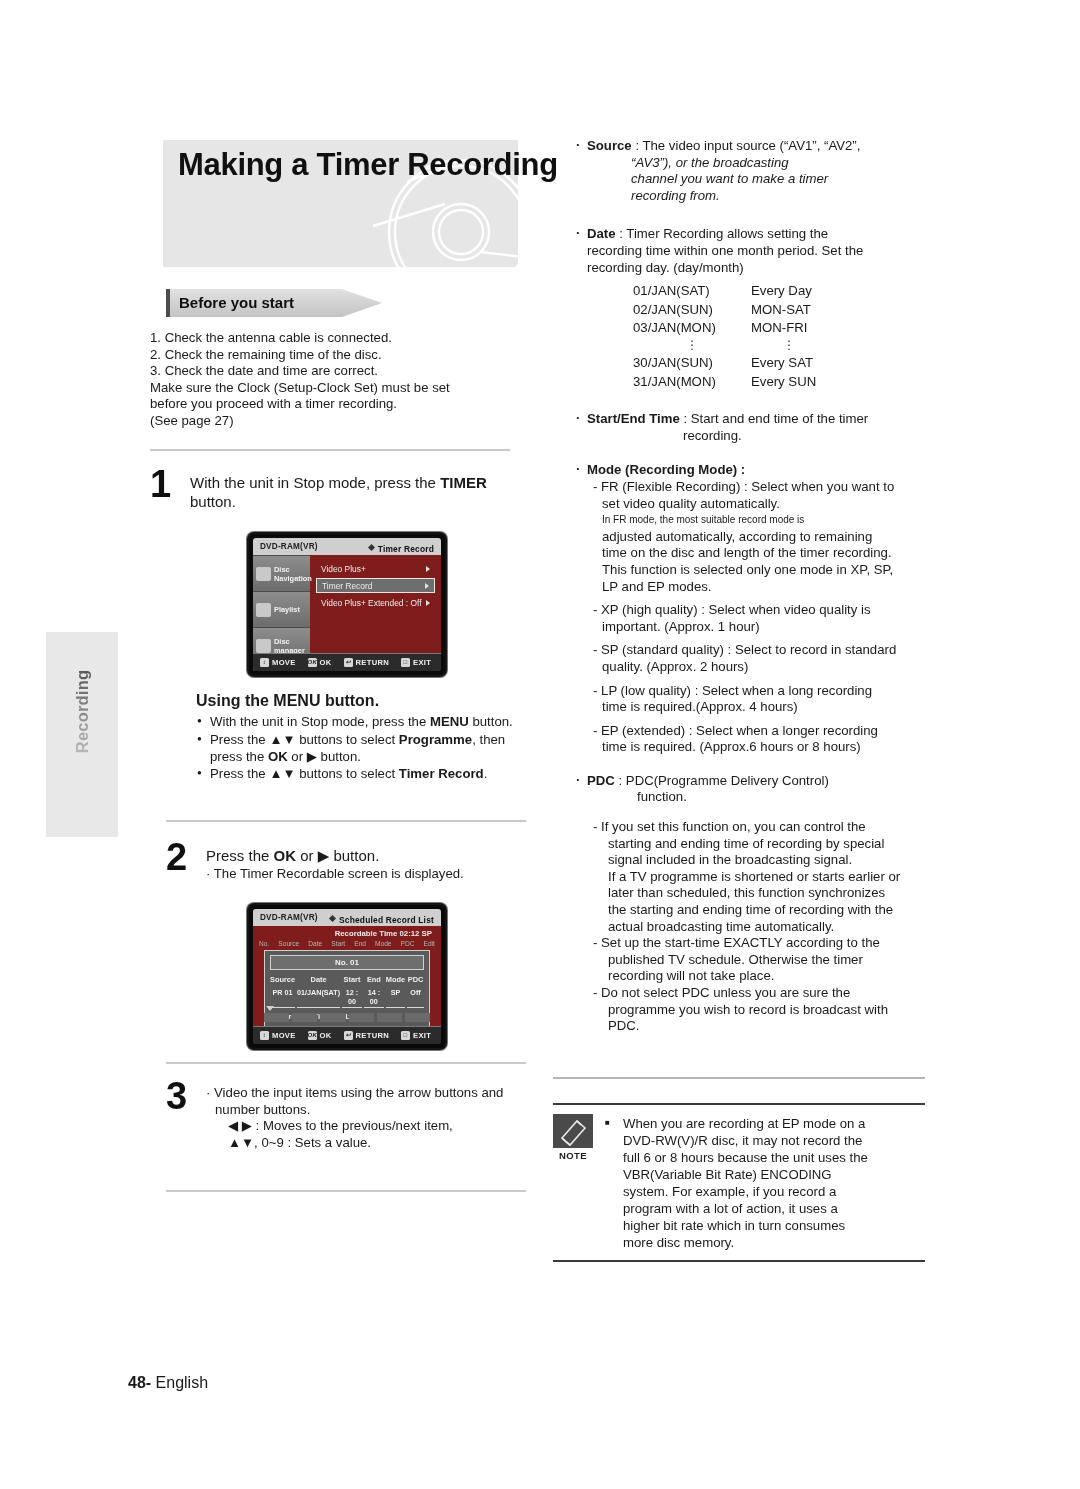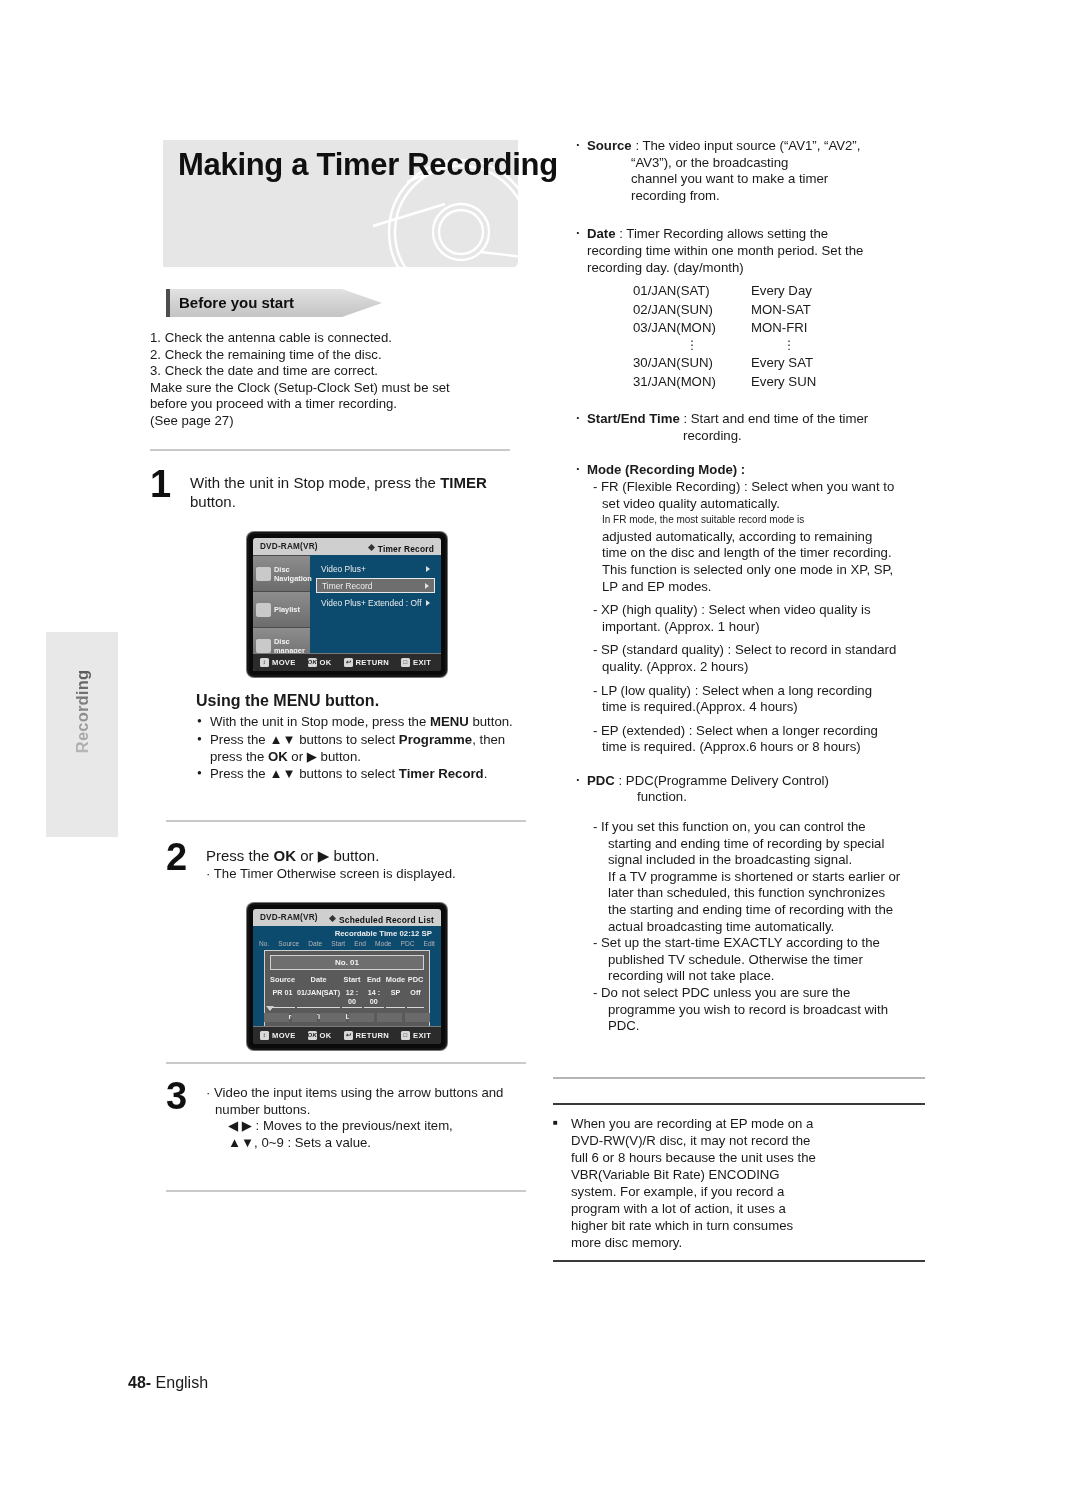--- a/index.html
+++ b/index.html
@@ -175,21 +175,21 @@
     background: #0a0a0a;
     border-radius: 7px;
     border: 2px solid #151515;
     box-shadow: 0 0 0 1px #777;
     overflow: hidden;
     font-family: "Liberation Sans", sans-serif;
   }
   .osd-inner {
     position: absolute;
     left: 4px; right: 4px; top: 4px; bottom: 4px;
-    background: #0c4a6e;
+    background: #7f1d1d;
     border-radius: 3px;
     overflow: hidden;
   }
   .osd-titlebar {
     height: 17px;
     background: #cfcfcf;
     display: flex;
     align-items: center;
     justify-content: space-between;
     padding: 0 7px;
@@ -388,21 +388,21 @@
     font-size: 13.2px;
     line-height: 16.6px;
   }
   .hang:before {
     content: "\00B7";
     position: absolute;
     left: 1px;
     top: -1px;
     font-weight: bold;
   }
-  .indent-3 { padding-left: 56px; }
+  .indent-3 { padding-left: 56px; font-style: italic; }
   .indent-4 { padding-left: 66px; }
 
   .date-table {
     margin-left: 58px;
     font-size: 13.2px;
     line-height: 18.4px;
   }
   .date-row { display: flex; }
   .date-row .c1 { width: 118px; }
   .vdots {
@@ -579,21 +579,21 @@
     <li><span>Press the </span><b>▲▼</b><span> buttons to select </span><b>Programme</b><span>, then press the </span><b>OK</b><span> or  ▶ button.</span></li>
     <li><span>Press the </span><b>▲▼</b><span> buttons to select </span><b>Timer Record</b><span>.</span></li>
   </ul>
 </div>
 
 <div class="rule" style="position:absolute; left:166px; top:820px; width:360px;"></div>
 
 <div class="step" style="position:absolute; left:166px; top:846px; width:360px;">
   <div class="step-num">2</div>
   <p class="step-title"><span>Press the </span><b>OK</b><span> or </span><span>▶</span><span> button.</span></p>
-  <p class="step-sub">· The Timer Otherwise screen is displayed.</p>
+  <p class="step-sub">· The Timer Recordable screen is displayed.</p>
 </div>
 
 <div class="osd" style="left:247px; top:903px; width:196px; height:143px;">
   <div class="osd-inner">
     <div class="osd-titlebar">
       <span class="osd-disc-label">DVD-RAM(VR)</span>
       <span><i class="osd-diamond"></i><span class="osd-screen-title">Scheduled Record List</span></span>
     </div>
     <div class="osd-body">
       <div class="sched-top">Recordable Time 02:12 SP</div>
@@ -756,20 +756,32 @@
   <div style="padding-left:18px;font-size:13.2px;line-height:16.6px;">-  Do not select PDC unless you are sure the</div>
   <div style="padding-left:33px;font-size:13.2px;line-height:16.6px;">programme you wish to record is broadcast with</div>
   <div style="padding-left:33px;font-size:13.2px;line-height:16.6px;">PDC.</div>
 </div>
 
 <div class="rule rule-dark" style="position:absolute; left:553px; top:1077px; width:372px; background:#b5b5b5; height:2px;"></div>
 
 <div class="note-wrap">
   <div class="note-rule"></div>
   <div class="note-body">
+    <div class="note-icon-col">
+      <div class="note-icon">
+        <svg width="40" height="34" viewBox="0 0 40 34">
+          <g fill="none" stroke="#e8e8e8" stroke-width="1.6">
+            <path d="M9 24 L24 7 L32 14 L17 31 Z"></path>
+            <path d="M9 24 L13 28 L17 31"></path>
+            <path d="M24 7 L28 11"></path>
+          </g>
+        </svg>
+      </div>
+      <div class="note-label">NOTE</div>
+    </div>
     <div class="note-text">
       <div>When you are recording at EP mode on a</div>
       <div>DVD-RW(V)/R disc, it may not record the</div>
       <div>full 6 or 8 hours because the unit uses the</div>
       <div>VBR(Variable Bit Rate) ENCODING</div>
       <div>system. For example, if you record a</div>
       <div>program with a lot of action, it uses a</div>
       <div>higher bit rate which in turn consumes</div>
       <div>more disc memory.</div>
     </div>

